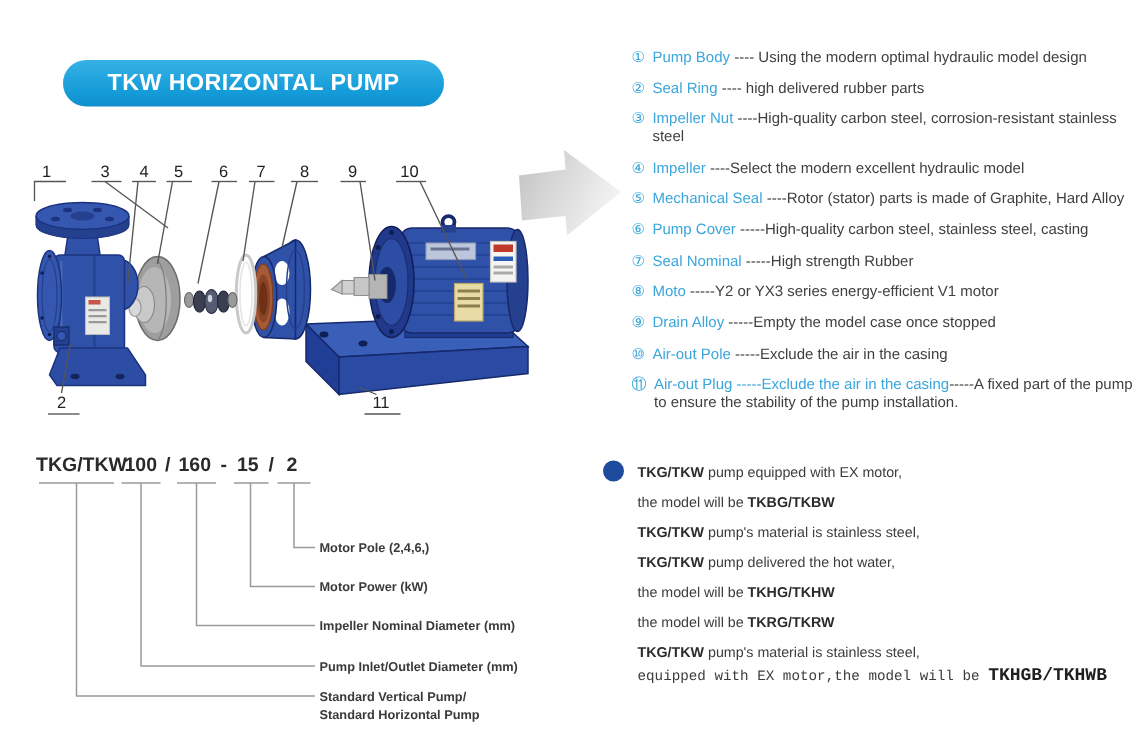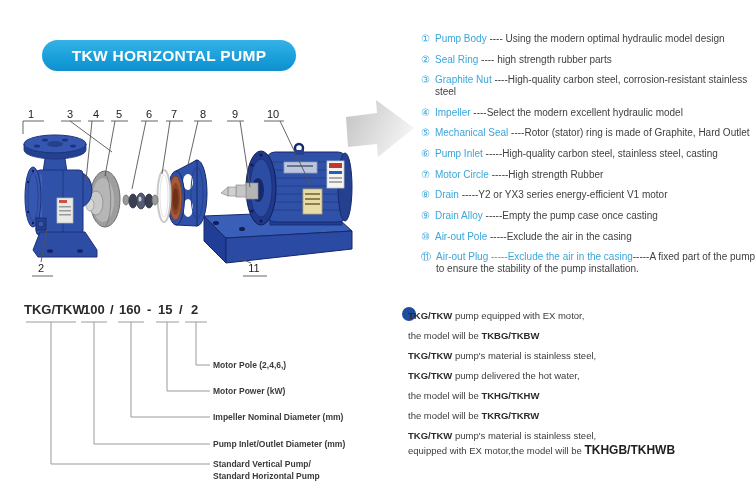--- a/index.html
+++ b/index.html
@@ -18,25 +18,25 @@
 
   
   #parts-list{left:421px;top:33px;width:337px;}
   .part-row{display:flex;gap:5px;margin-bottom:9.2px;}
   .part-num{color:#3aa6db;font-size:10px;line-height:11.5px;flex:0 0 auto;}
   .part-text{font-size:10px;line-height:11.5px;color:#3f3f3f;}
   .part-blue{color:#3aa6db;}
 
   
   #note-dot{left:402px;top:307px;width:14px;height:14px;border-radius:50%;background:#1d4c9f;}
-  #model-notes{left:408px;top:309px;width:331px;}
+  #model-notes{left:425px;top:309px;width:331px;}
   .note-line{height:20px;line-height:13px;font-size:9.5px;color:#3c3c3c;}
   .note-bold{font-weight:bold;color:#2b2b2b;}
   .note-big{font-size:12px;font-weight:bold;color:#1f1f1f;}
-  .note-tight{margin-top:-5px;height:auto;}
+  .note-tight{margin-top:-5px;height:auto;font-family:Liberation Mono, monospace;}
 
   svg text{font-family:"Liberation Sans", sans-serif;}
   .callout-num{font-size:11px;fill:#222222;}
   .ldr{stroke:#555555;stroke-width:0.9;fill:none;}
   .dec-line{stroke:#9a9a9a;stroke-width:1;fill:none;}
   .dec-code{font-size:13px;font-weight:bold;fill:#2a2a2a;}
   .dec-label{font-size:8.5px;font-weight:600;fill:#3a3a3a;}
 </style>
 </head>
 <body>
@@ -257,70 +257,70 @@
     <div class="part-row">
       <span class="part-num">①</span>
       <span class="part-text">
         <span class="part-blue">Pump Body</span><span> ---- Using the modern optimal hydraulic model design</span>
       </span>
     </div>
 
     <div class="part-row">
       <span class="part-num">②</span>
       <span class="part-text">
-        <span class="part-blue">Seal Ring</span><span> ---- high strength rubber parts</span>
+        <span class="part-blue">Seal Ring</span><span> ---- high delivered rubber parts</span>
       </span>
     </div>
 
     <div class="part-row">
       <span class="part-num">③</span>
       <span class="part-text">
-        <span class="part-blue">Graphite Nut</span><span> ----High-quality carbon steel, corrosion-resistant stainless steel</span>
+        <span class="part-blue">Impeller Nut</span><span> ----High-quality carbon steel, corrosion-resistant stainless steel</span>
       </span>
     </div>
 
     <div class="part-row">
       <span class="part-num">④</span>
       <span class="part-text">
         <span class="part-blue">Impeller</span><span> ----Select the modern excellent hydraulic model</span>
       </span>
     </div>
 
     <div class="part-row">
       <span class="part-num">⑤</span>
       <span class="part-text">
-        <span class="part-blue">Mechanical Seal</span><span> ----Rotor (stator) ring is made of Graphite, Hard Outlet</span>
+        <span class="part-blue">Mechanical Seal</span><span> ----Rotor (stator) parts is made of Graphite, Hard Alloy</span>
       </span>
     </div>
 
     <div class="part-row">
       <span class="part-num">⑥</span>
       <span class="part-text">
-        <span class="part-blue">Pump Inlet</span><span> -----High-quality carbon steel, stainless steel, casting</span>
+        <span class="part-blue">Pump Cover</span><span> -----High-quality carbon steel, stainless steel, casting</span>
       </span>
     </div>
 
     <div class="part-row">
       <span class="part-num">⑦</span>
       <span class="part-text">
-        <span class="part-blue">Motor Circle</span><span> -----High strength Rubber</span>
+        <span class="part-blue">Seal Nominal</span><span> -----High strength Rubber</span>
       </span>
     </div>
 
     <div class="part-row">
       <span class="part-num">⑧</span>
       <span class="part-text">
-        <span class="part-blue">Drain</span><span> -----Y2 or YX3 series energy-efficient V1 motor</span>
+        <span class="part-blue">Moto</span><span> -----Y2 or YX3 series energy-efficient V1 motor</span>
       </span>
     </div>
 
     <div class="part-row">
       <span class="part-num">⑨</span>
       <span class="part-text">
-        <span class="part-blue">Drain Alloy</span><span> -----Empty the pump case once casting</span>
+        <span class="part-blue">Drain Alloy</span><span> -----Empty the model case once stopped</span>
       </span>
     </div>
 
     <div class="part-row">
       <span class="part-num">⑩</span>
       <span class="part-text">
         <span class="part-blue">Air-out Pole</span><span> -----Exclude the air in the casing</span>
       </span>
     </div>
 

